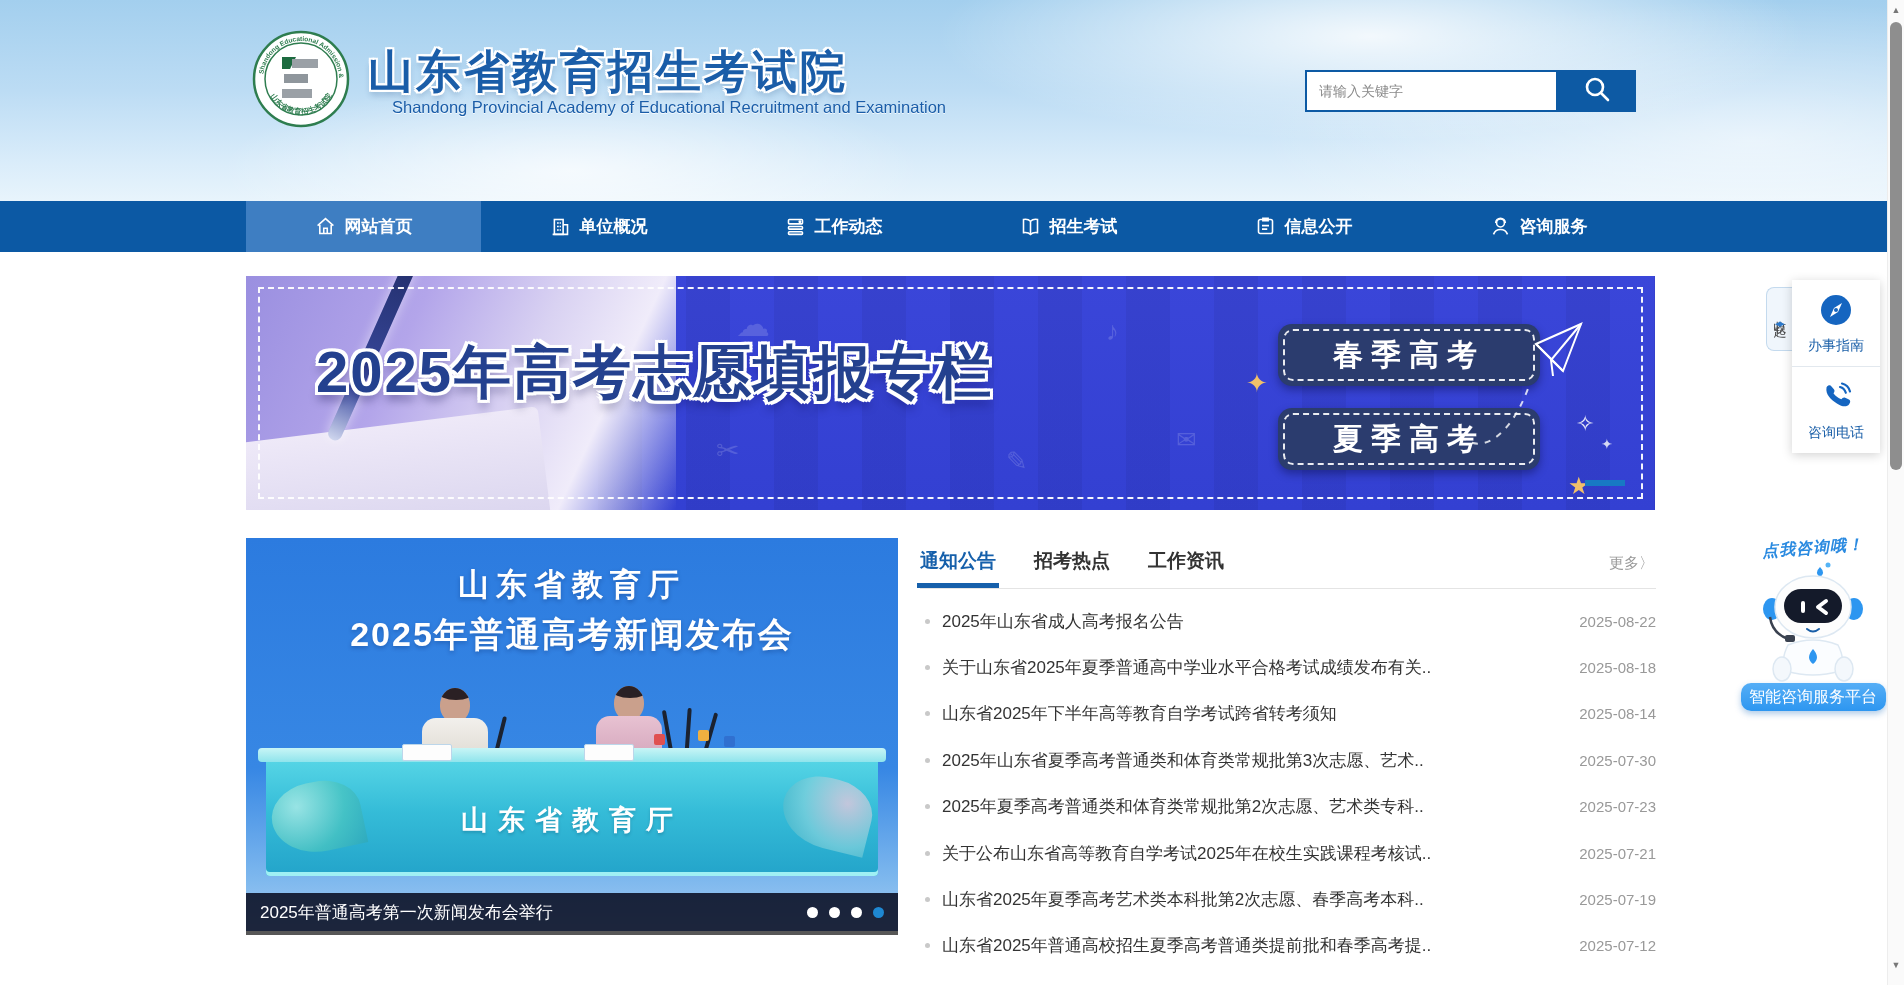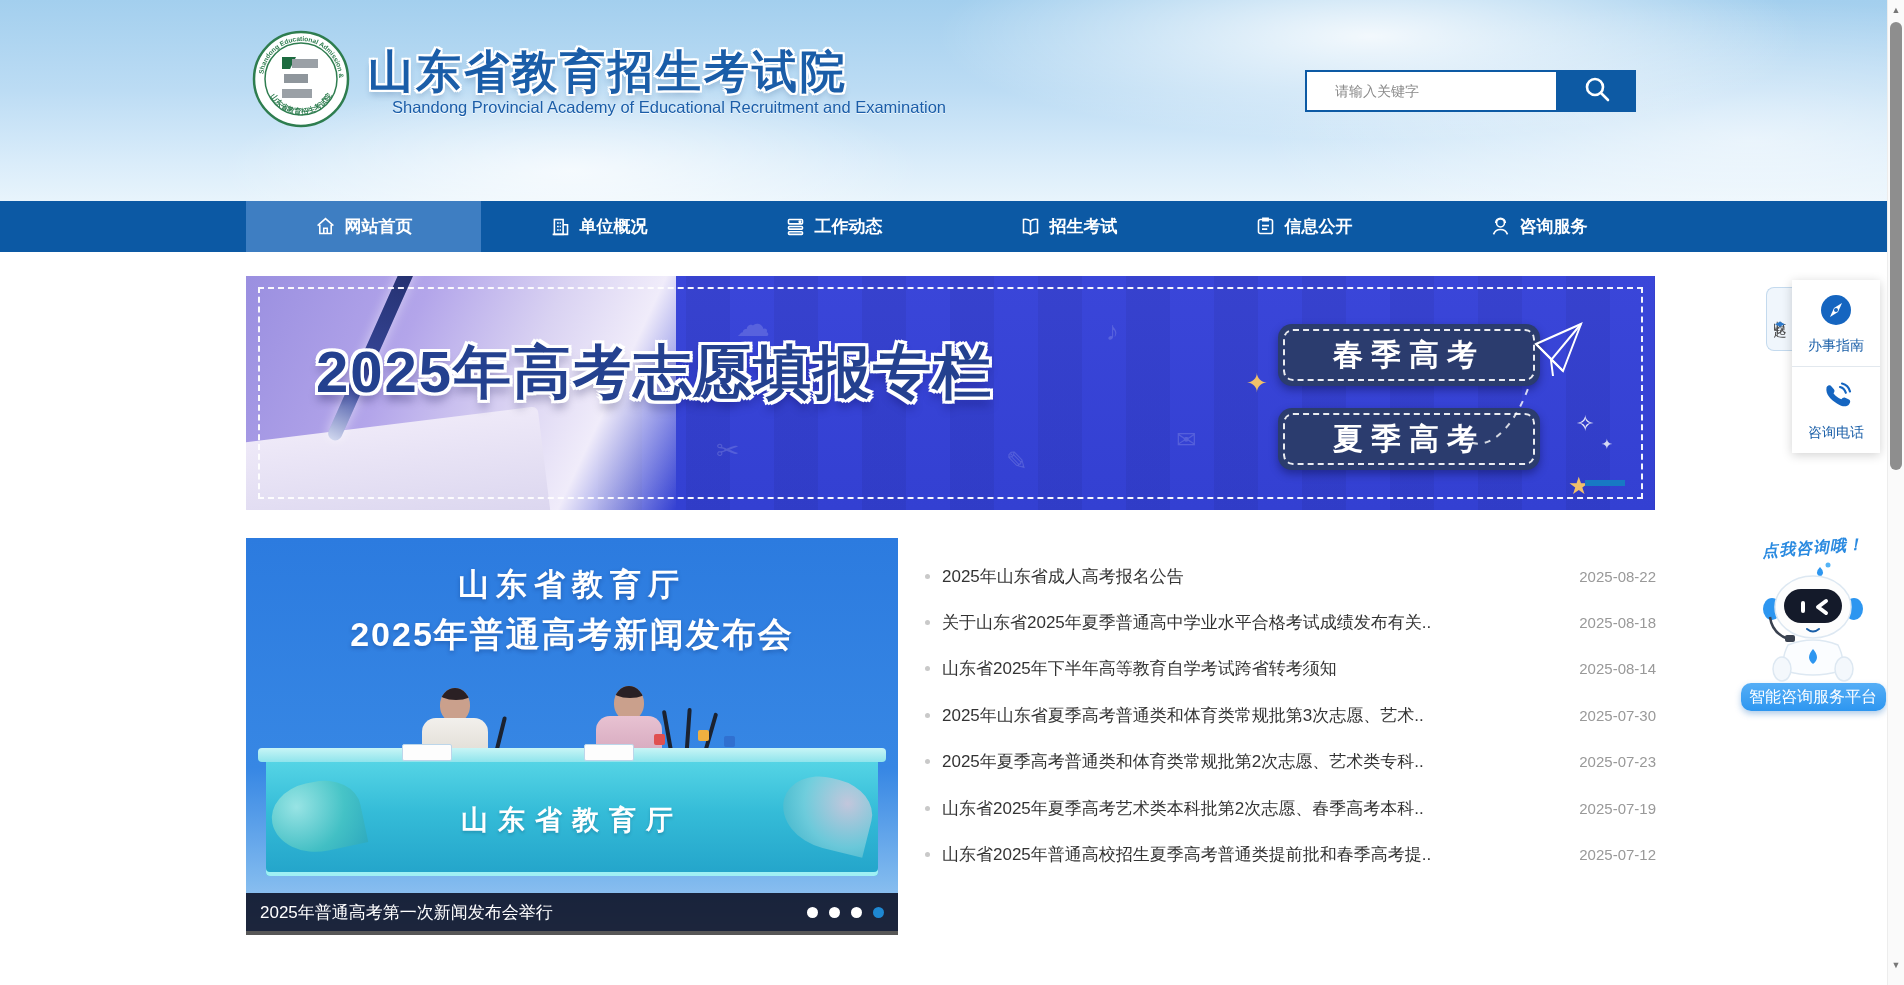--- a/index.html
+++ b/index.html
@@ -11,21 +11,21 @@
       radial-gradient(620px 150px at 72% 18%, rgba(255,255,255,.85), rgba(255,255,255,0) 70%),
       radial-gradient(500px 130px at 30% 85%, rgba(255,255,255,.7), rgba(255,255,255,0) 70%),
       radial-gradient(700px 200px at 92% 70%, rgba(255,255,255,.55), rgba(255,255,255,0) 70%),
       linear-gradient(180deg,#a3cfee 0%,#bcdcf4 45%,#d9ecfa 80%,#e8f4fc 100%);}
   .logo{position:absolute;left:252px;top:30px;width:98px;height:98px;}
   .site-title{position:absolute;left:368px;top:42px;font-size:45px;font-weight:bold;letter-spacing:3px;color:#1a5da8;
     text-shadow:-2px -2px 0 #fff,-2px 0 0 #fff,-2px 2px 0 #fff,0 -2px 0 #fff,0 2px 0 #fff,2px -2px 0 #fff,2px 0 0 #fff,2px 2px 0 #fff,0 5px 6px rgba(40,80,130,.30);white-space:nowrap;}
   .site-subtitle{position:absolute;left:370px;top:98px;font-size:16.5px;color:#1a5da8;white-space:nowrap;
     text-shadow:0 1px 0 rgba(255,255,255,.8);margin-left:22px;}
   .search-box{position:absolute;left:1305px;top:70px;width:253px;height:42px;background:#fff;border:2px solid #0d5aa4;box-sizing:border-box;}
-  .search-box input{width:100%;height:100%;border:none;outline:none;padding:0 28px;font-size:14px;color:#333;font-family:inherit;box-sizing:border-box;}
+  .search-box input{width:100%;height:100%;border:none;outline:none;padding:0 12px;font-size:14px;color:#333;font-family:inherit;box-sizing:border-box;}
   .search-box input::placeholder{color:#8a8a8a;}
   .search-btn{position:absolute;left:1558px;top:70px;width:78px;height:42px;background:#0d5aa4;border:none;cursor:pointer;display:flex;align-items:center;justify-content:center;}
 
   
   .nav{position:absolute;left:0;top:201px;width:1904px;height:51px;background:#0c59a4;}
   .nav-inner{position:absolute;left:246px;top:0;width:1410px;height:51px;display:flex;}
   .nav-item{flex:1;display:flex;align-items:center;justify-content:center;gap:9px;color:#fff;font-size:17px;font-weight:bold;cursor:pointer;}
   .nav-item.active{background:#3e7ec2;}
   .nav-item svg{display:block;}
 
@@ -297,20 +297,26 @@
         <span class="dot"></span>
         <span class="dot"></span>
         <span class="dot"></span>
         <span class="dot active"></span>
       </span>
     </div>
     <div class="img-strip"></div>
   </div>
 
   <div class="news">
+    <div class="tabs">
+      <span class="tab active">通知公告</span>
+      <span class="tab">招考热点</span>
+      <span class="tab">工作资讯</span>
+      <span class="more">更多〉</span>
+    </div>
     <div class="news-list">
       <div class="news-row">
         <span class="bullet"></span>
         <span class="news-title">2025年山东省成人高考报名公告</span>
         <span class="news-date">2025-08-22</span>
       </div>
       <div class="news-row">
         <span class="bullet"></span>
         <span class="news-title">关于山东省2025年夏季普通高中学业水平合格考试成绩发布有关..</span>
         <span class="news-date">2025-08-18</span>
@@ -322,20 +328,25 @@
       </div>
       <div class="news-row">
         <span class="bullet"></span>
         <span class="news-title">2025年山东省夏季高考普通类和体育类常规批第3次志愿、艺术..</span>
         <span class="news-date">2025-07-30</span>
       </div>
       <div class="news-row">
         <span class="bullet"></span>
         <span class="news-title">2025年夏季高考普通类和体育类常规批第2次志愿、艺术类专科..</span>
         <span class="news-date">2025-07-23</span>
+      </div>
+      <div class="news-row">
+        <span class="bullet"></span>
+        <span class="news-title">关于公布山东省高等教育自学考试2025年在校生实践课程考核试..</span>
+        <span class="news-date">2025-07-21</span>
       </div>
       <div class="news-row">
         <span class="bullet"></span>
         <span class="news-title">山东省2025年夏季高考艺术类本科批第2次志愿、春季高考本科..</span>
         <span class="news-date">2025-07-19</span>
       </div>
       <div class="news-row">
         <span class="bullet"></span>
         <span class="news-title">山东省2025年普通高校招生夏季高考普通类提前批和春季高考提..</span>
         <span class="news-date">2025-07-12</span>

